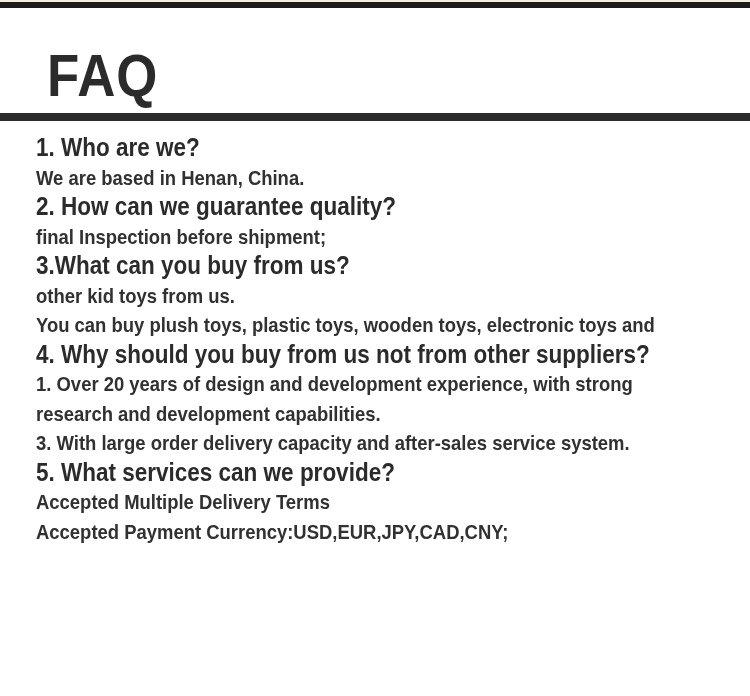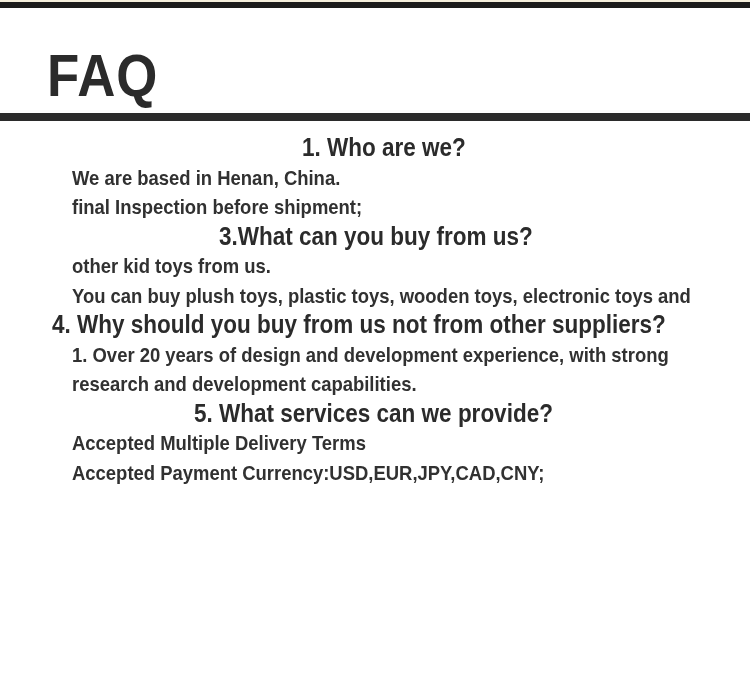--- a/index.html
+++ b/index.html
@@ -14,22 +14,22 @@
   .top-bar{position:absolute;left:0;top:2px;width:750px;height:6px;background:#1c1c1c;}
   .faq-title{
     position:absolute;left:47px;top:45px;
     font-size:60px;font-weight:bold;color:#2b2b2b;line-height:62px;
     white-space:nowrap;
   }
   .faq-title .tx{transform:scaleX(0.88);letter-spacing:1px;}
   .divider{position:absolute;left:0;top:113px;width:750px;height:8px;background:#2b2b2b;}
   .content{position:absolute;left:36px;top:133px;width:714px;}
   .line{line-height:29.5px;white-space:nowrap;}
-  .line.q{font-size:25px;font-weight:bold;color:#2b2b2b;text-align:center;}
-  .line.a{font-size:20.5px;font-weight:bold;color:#313131;margin-left:36px;}
+  .line.q{font-size:25px;font-weight:bold;color:#2b2b2b;}
+  .line.a{font-size:20.5px;font-weight:bold;color:#313131;}
   .tx{display:inline-block;transform:scaleX(0.9);transform-origin:0 50%;}
   .watermark{
     position:absolute;left:225px;top:652px;
     font-size:28px;font-weight:normal;color:#b3b3b3;
     white-space:nowrap;
   }
   .watermark .tx{transform:scaleX(0.95);}
 </style>
 </head>
 <body>
@@ -41,28 +41,30 @@
   <div class="faq-title">
     <span class="tx">FAQ</span>
   </div>
 
   <div class="divider"></div>
 
   <div class="content">
     <div class="line q"><span class="tx">1. Who are we?</span></div>
     <div class="line a"><span class="tx">We are based in Henan, China.</span></div>
 
+    <div class="line q"><span class="tx">2. How can we guarantee quality?</span></div>
     <div class="line a"><span class="tx">final Inspection before shipment;</span></div>
 
     <div class="line q"><span class="tx">3.What can you buy from us?</span></div>
     <div class="line a"><span class="tx">other kid toys from us.</span></div>
     <div class="line a"><span class="tx">You can buy plush toys, plastic toys, wooden toys, electronic toys and</span></div>
 
     <div class="line q"><span class="tx">4. Why should you buy from us not from other suppliers?</span></div>
     <div class="line a"><span class="tx">1. Over 20 years of design and development experience, with strong</span></div>
     <div class="line a"><span class="tx">research and development capabilities.</span></div>
+    <div class="line a"><span class="tx">3. With large order delivery capacity and after-sales service system.</span></div>
 
     <div class="line q"><span class="tx">5. What services can we provide?</span></div>
     <div class="line a"><span class="tx">Accepted Multiple Delivery Terms</span></div>
     <div class="line a"><span class="tx">Accepted Payment Currency:USD,EUR,JPY,CAD,CNY;</span></div>
   </div>
 
 </div>
 
 </body></html>

